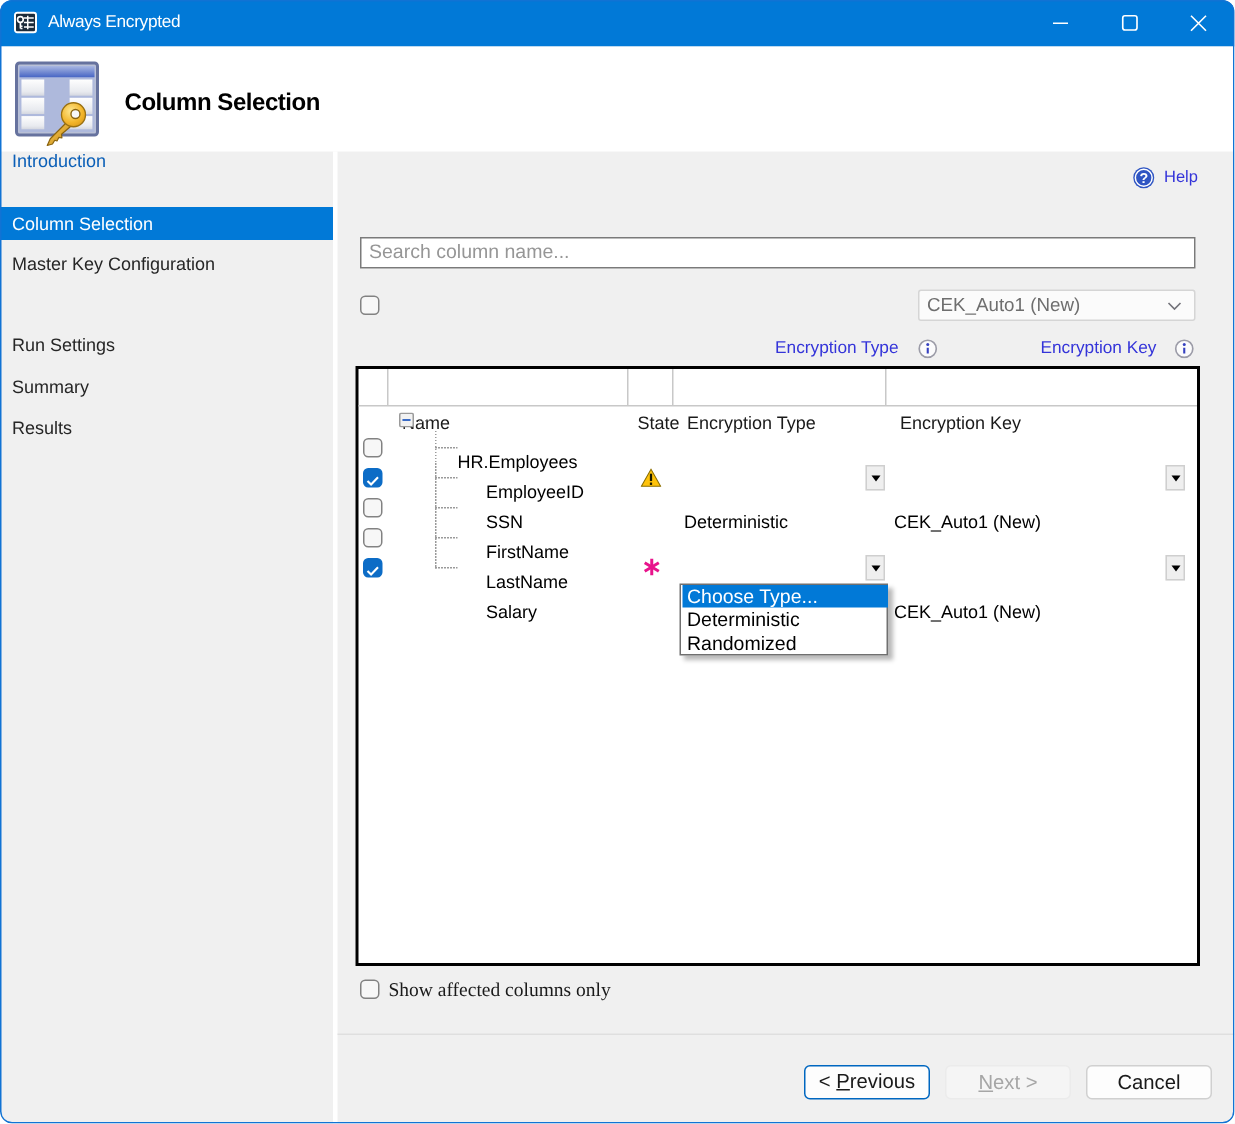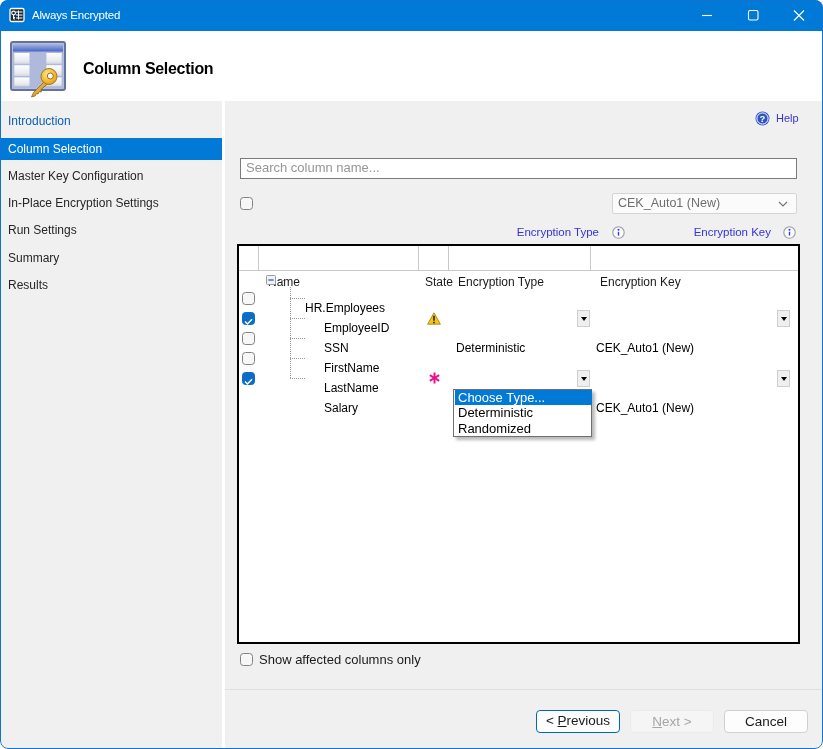--- a/index.html
+++ b/index.html
@@ -35,21 +35,21 @@
 .cell { position:absolute; font-size:12px; color:#000; white-space:nowrap;margin-top:28px; }
 .dd { position:absolute; width:13px; height:17px; background:#EFEFEF; border:1px solid #CFCFCF; }
 .dd:after { content:""; position:absolute; left:3px; top:6px; border-left:3.5px solid transparent; border-right:3.5px solid transparent; border-top:4px solid #000; }
 
 .dot { position:absolute; background-image:repeating-linear-gradient(to right,#9a9a9a 0 1px,transparent 1px 2px); height:1px; }
 .dotv { position:absolute; background-image:repeating-linear-gradient(to bottom,#9a9a9a 0 1px,transparent 1px 2px); width:1px; }
 
 #list { position:absolute; left:453px; top:389px; width:139px; height:48px; background:#fff; border:1px solid #707070; box-shadow:3px 3px 3px rgba(0,0,0,0.28); z-index:10; }
 .li { position:absolute; left:1px; width:137px; height:15.3px; font-size:13px; line-height:15.3px; padding-left:3px; white-space:nowrap; }
 
-#showlbl { position:absolute; left:259px; top:652px; font-size:13px; color:#1A1A1A; }
+#showlbl { position:absolute; left:259px; top:652px; font-size:13px; color:#1A1A1A;font-family:Liberation Serif, serif; }
 #hsepline { position:absolute; left:225px; top:689px; width:598px; height:1px; background:#DFDFDF; }
 .btn { position:absolute; top:710px; width:84px; height:23px; border-radius:4px; font-size:13.5px; text-align:center; line-height:21px; color:#1A1A1A; }
 u { text-decoration:underline; }
 </style>
 </head>
 <body>
 <div id="win">
 
   <div id="titlebar">
     <svg class="abs" style="left:9px;top:7px" width="16" height="16" viewBox="0 0 16 16">
@@ -113,24 +113,23 @@
       <g>
         <path d="M34.5 41.5 L23.5 52.5 L21.5 57 L25 56 L26.5 53.5 L28 54 L29.2 51.6 L31.3 52 L31 49.5 L38 43.5 Z" fill="url(#goldl)" stroke="#8A6410" stroke-width="0.8" stroke-linejoin="round"></path>
         <circle cx="39" cy="36.5" r="8" fill="url(#gold)" stroke="#9A7112" stroke-width="0.9"></circle>
         <circle cx="40.3" cy="36" r="3" fill="#F7F8FA" stroke="#8A6410" stroke-width="0.9"></circle>
       </g>
     </svg>
     <div id="headtitle">Column Selection</div>
   </div>
 
   <div id="vsep"></div>
-  <div class="nav" style="top:110px;color:#0B5FB7">Introduction</div>
+  <div class="nav" style="top:96px;color:#0B5FB7">Introduction</div>
   <div id="navsel"><span>Column Selection</span></div>
   <div class="nav" style="top:165px">Master Key Configuration</div>
-  <div class="nav" style="top:192px">In-Place Encryption Settings</div>
   <div class="nav" style="top:219px">Run Settings</div>
   <div class="nav" style="top:247px">Summary</div>
   <div class="nav" style="top:274px">Results</div>
 
   <svg class="abs" style="left:755px;top:111px" width="15" height="15" viewBox="0 0 15 15">
     <circle cx="7.5" cy="7.5" r="7" fill="#2F55C3"></circle>
     <circle cx="7.5" cy="7.5" r="5.6" fill="none" stroke="#fff" stroke-width="1"></circle>
     <text x="7.5" y="11" font-size="9.5" font-weight="bold" fill="#fff" text-anchor="middle" font-family="Liberation Sans">?</text>
   </svg>
   <div id="help">Help</div>

